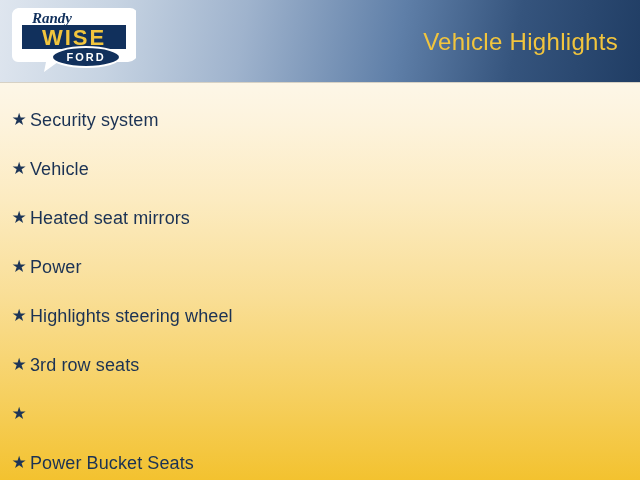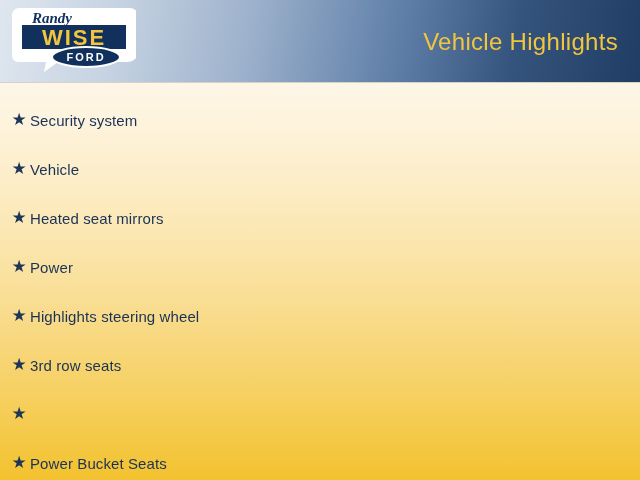--- a/index.html
+++ b/index.html
@@ -81,21 +81,21 @@
   .bullet {
     width: 22px;
     font-size: 17px;
     line-height: 1;
     color: #1d3557;
     text-align: center;
     flex: 0 0 22px;
     margin-top: -2px;
   }
   .feature-label {
-    font-size: 15px;
+    font-size: 18px;
     color: #1b3254;
     letter-spacing: 0.1px;
     white-space: nowrap;
   }
 </style>
 </head>
 <body>
 
 <div class="slide">
 

